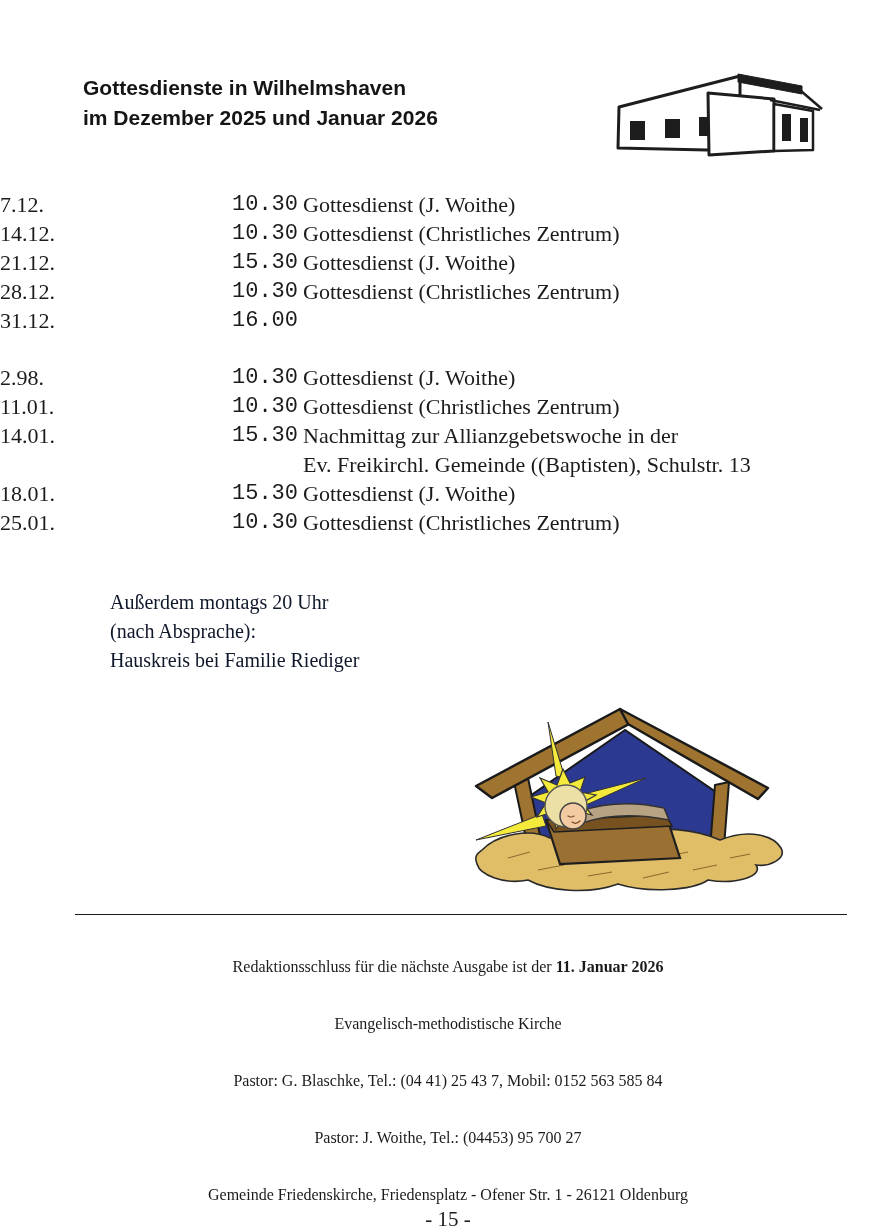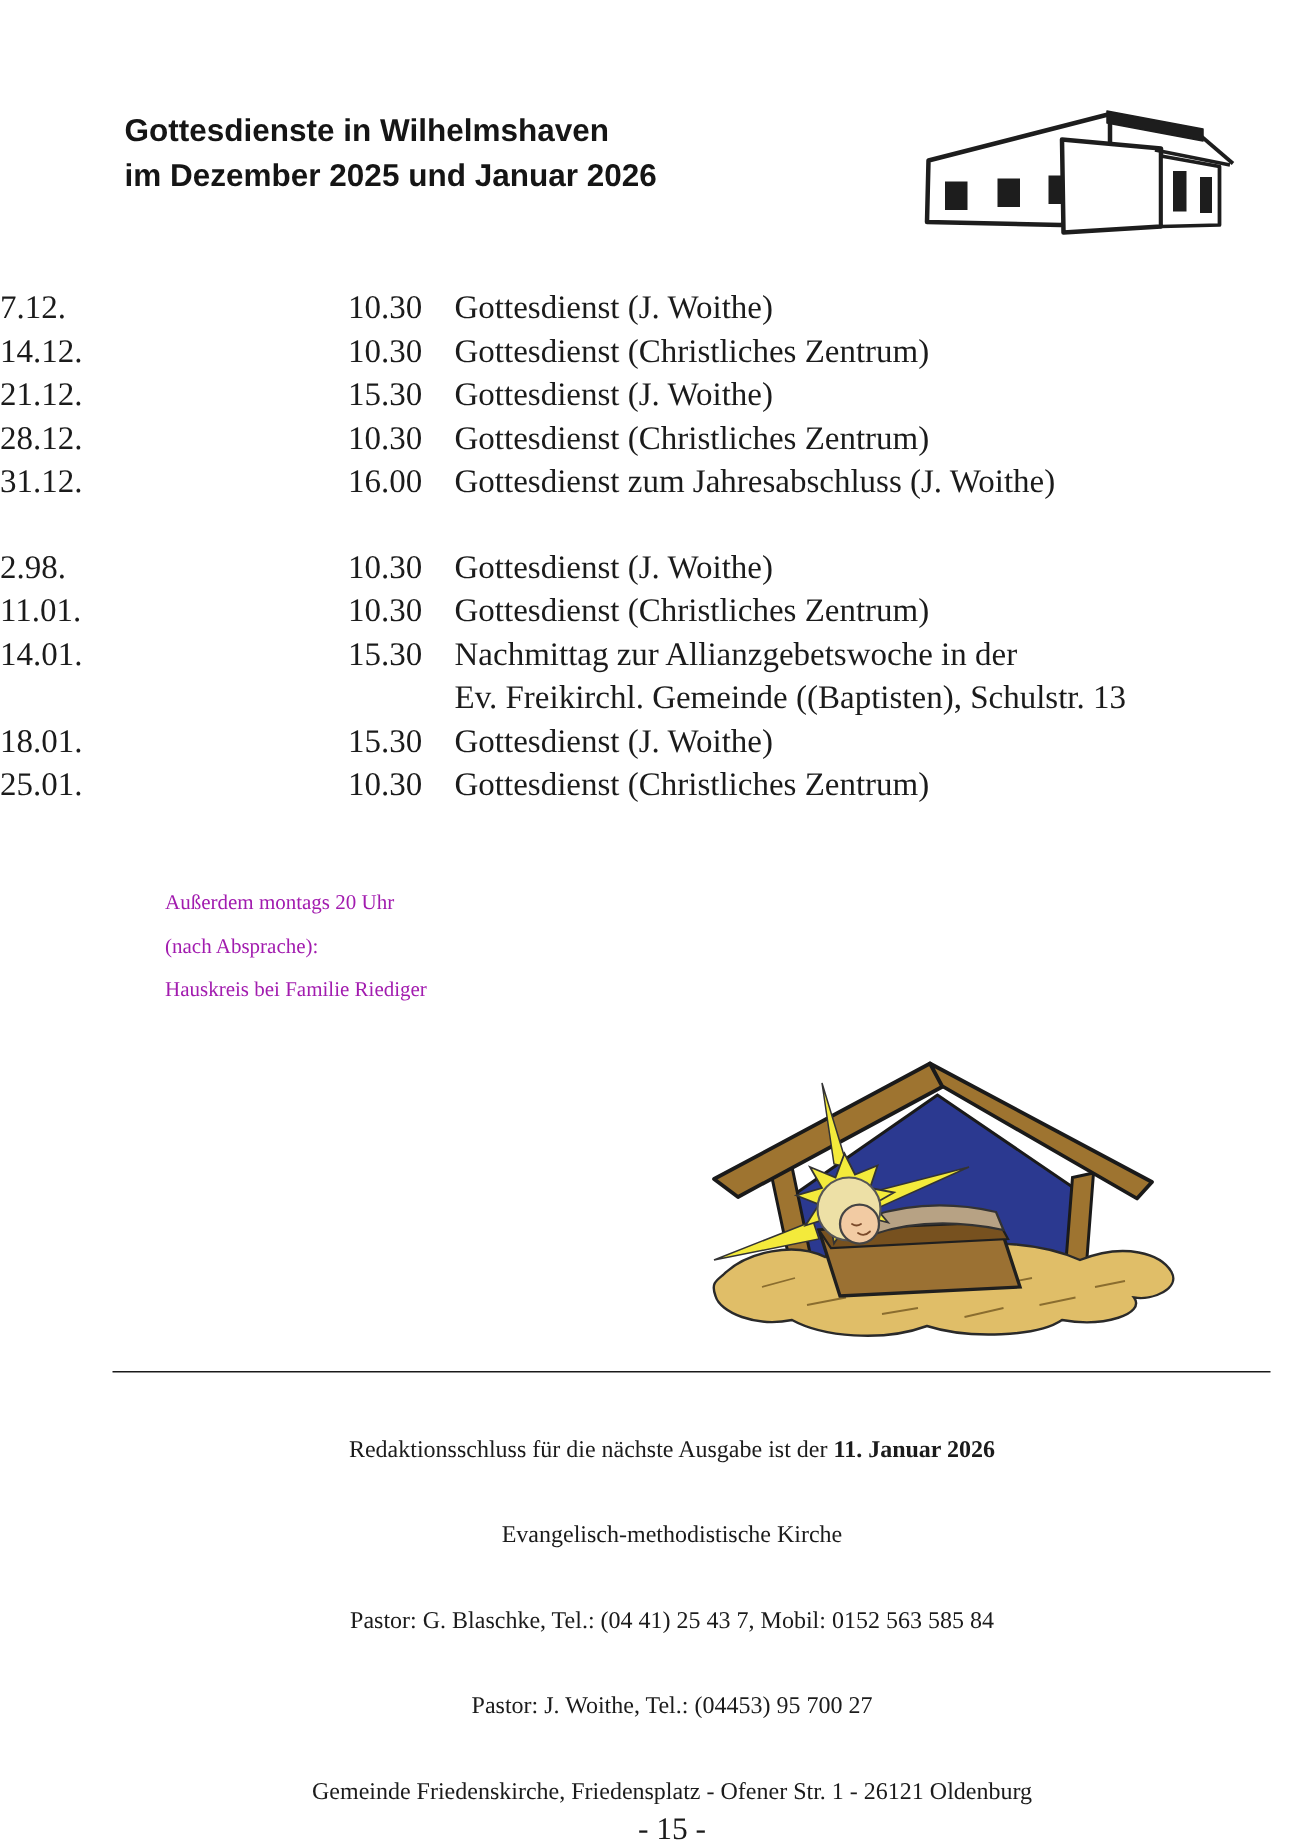--- a/index.html
+++ b/index.html
@@ -20,25 +20,25 @@
   }
   .building{position:absolute;left:612px;top:66px;}
   .schedule{
     position:absolute;left:0;width:869px;
     font-size:22px;color:#1b1b1b;
   }
   .sched-dec{top:190px;}
   .sched-jan{top:363px;}
   .srow{display:flex;height:29px;line-height:29px;white-space:nowrap;}
   .col-date{width:165px;text-align:left;}
-  .col-time{width:138px;padding-left:67px;box-sizing:border-box;}
+  .col-time{width:138px;padding-left:67px;box-sizing:border-box;font-family:Liberation Mono, monospace;}
   .col-desc{flex:1;}
   .extra{
     position:absolute;left:110px;top:588px;
-    font-size:14px;line-height:29px;color:#a21caf;
+    font-size:20px;line-height:29px;color:#0f172a;
   }
   .nativity{position:absolute;left:468px;top:698px;}
   .rule{
     position:absolute;left:75px;top:914px;width:772px;height:0;
     border-top:1.6px solid #1a1a1a;
   }
   .footer{
     position:absolute;left:28px;top:919px;width:840px;
     text-align:center;font-size:16px;line-height:19px;
     color:#1b1b1b;white-space:pre-wrap;
@@ -98,21 +98,20 @@
       <span class="col-desc">Gottesdienst (J. Woithe)</span>
     </div>
     <div class="srow">
       <span class="col-date">28.12.</span>
       <span class="col-time">10.30</span>
       <span class="col-desc">Gottesdienst (Christliches Zentrum)</span>
     </div>
     <div class="srow">
       <span class="col-date">31.12.</span>
       <span class="col-time">16.00</span>
-      <span class="col-desc">Gottesdienst zum Jahresabschluss (J. Woithe)</span>
     </div>
   </div>
 
   <div class="schedule sched-jan">
     <div class="srow">
       <span class="col-date">2.98.</span>
       <span class="col-time">10.30</span>
       <span class="col-desc">Gottesdienst (J. Woithe)</span>
     </div>
     <div class="srow">

